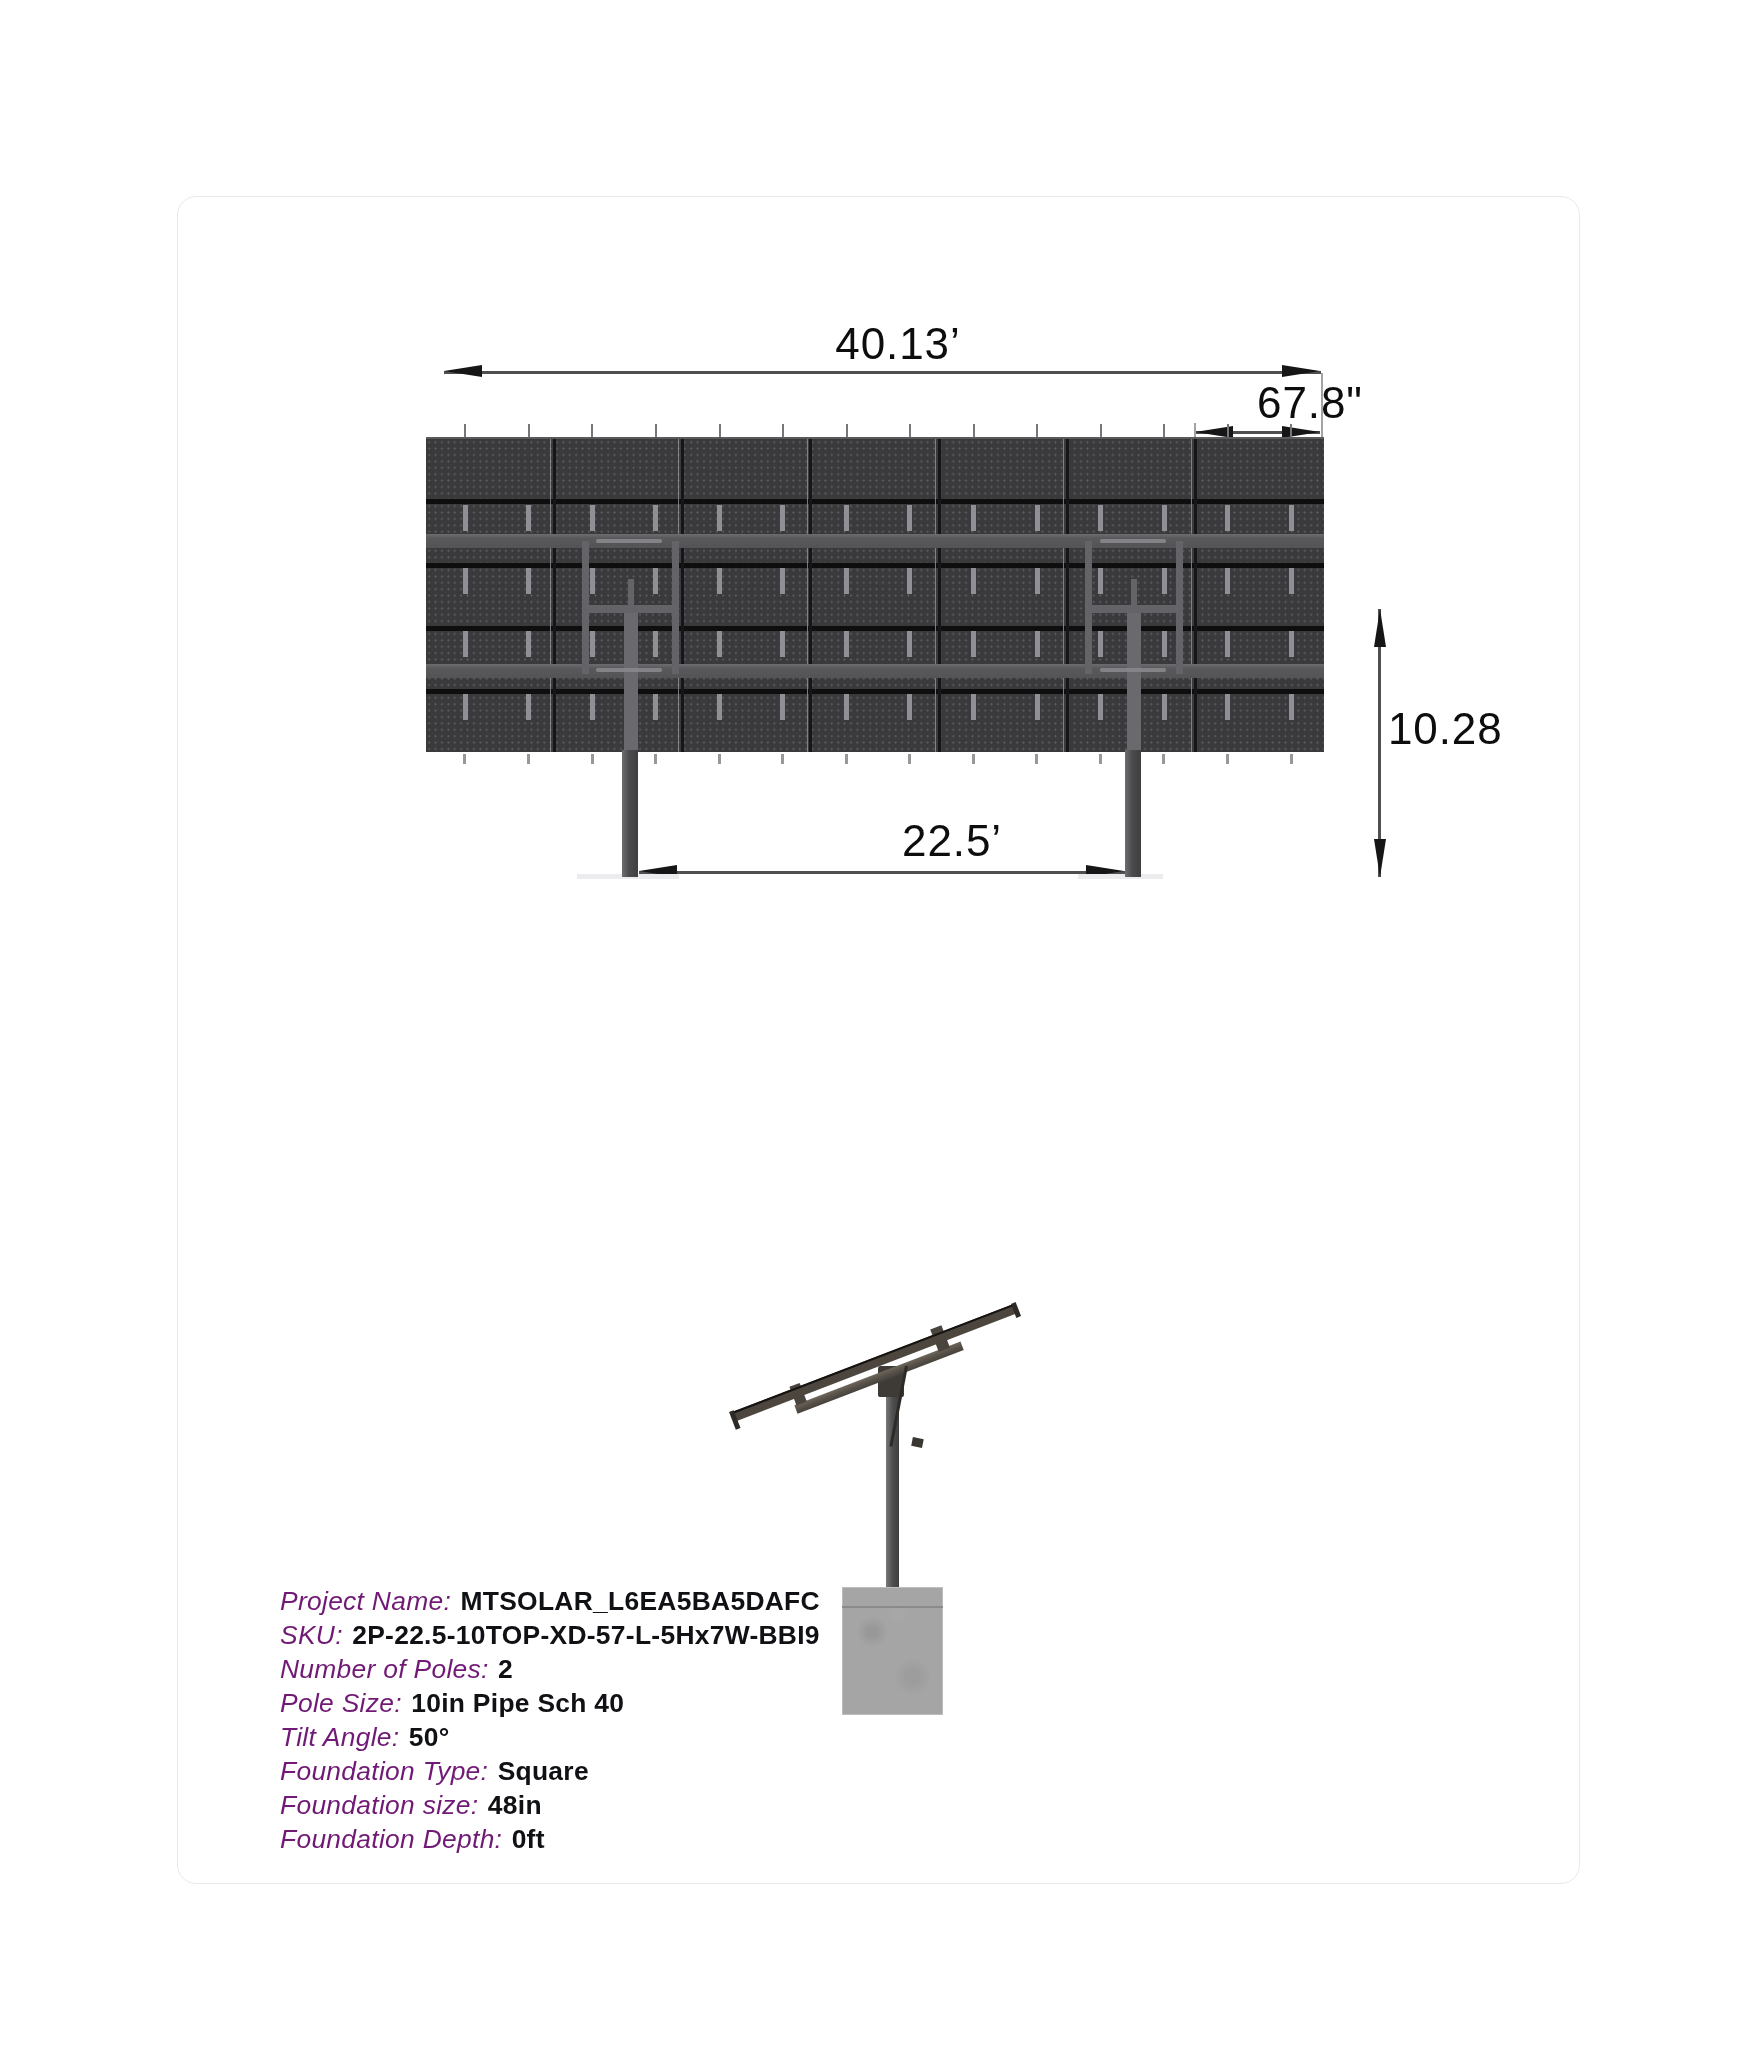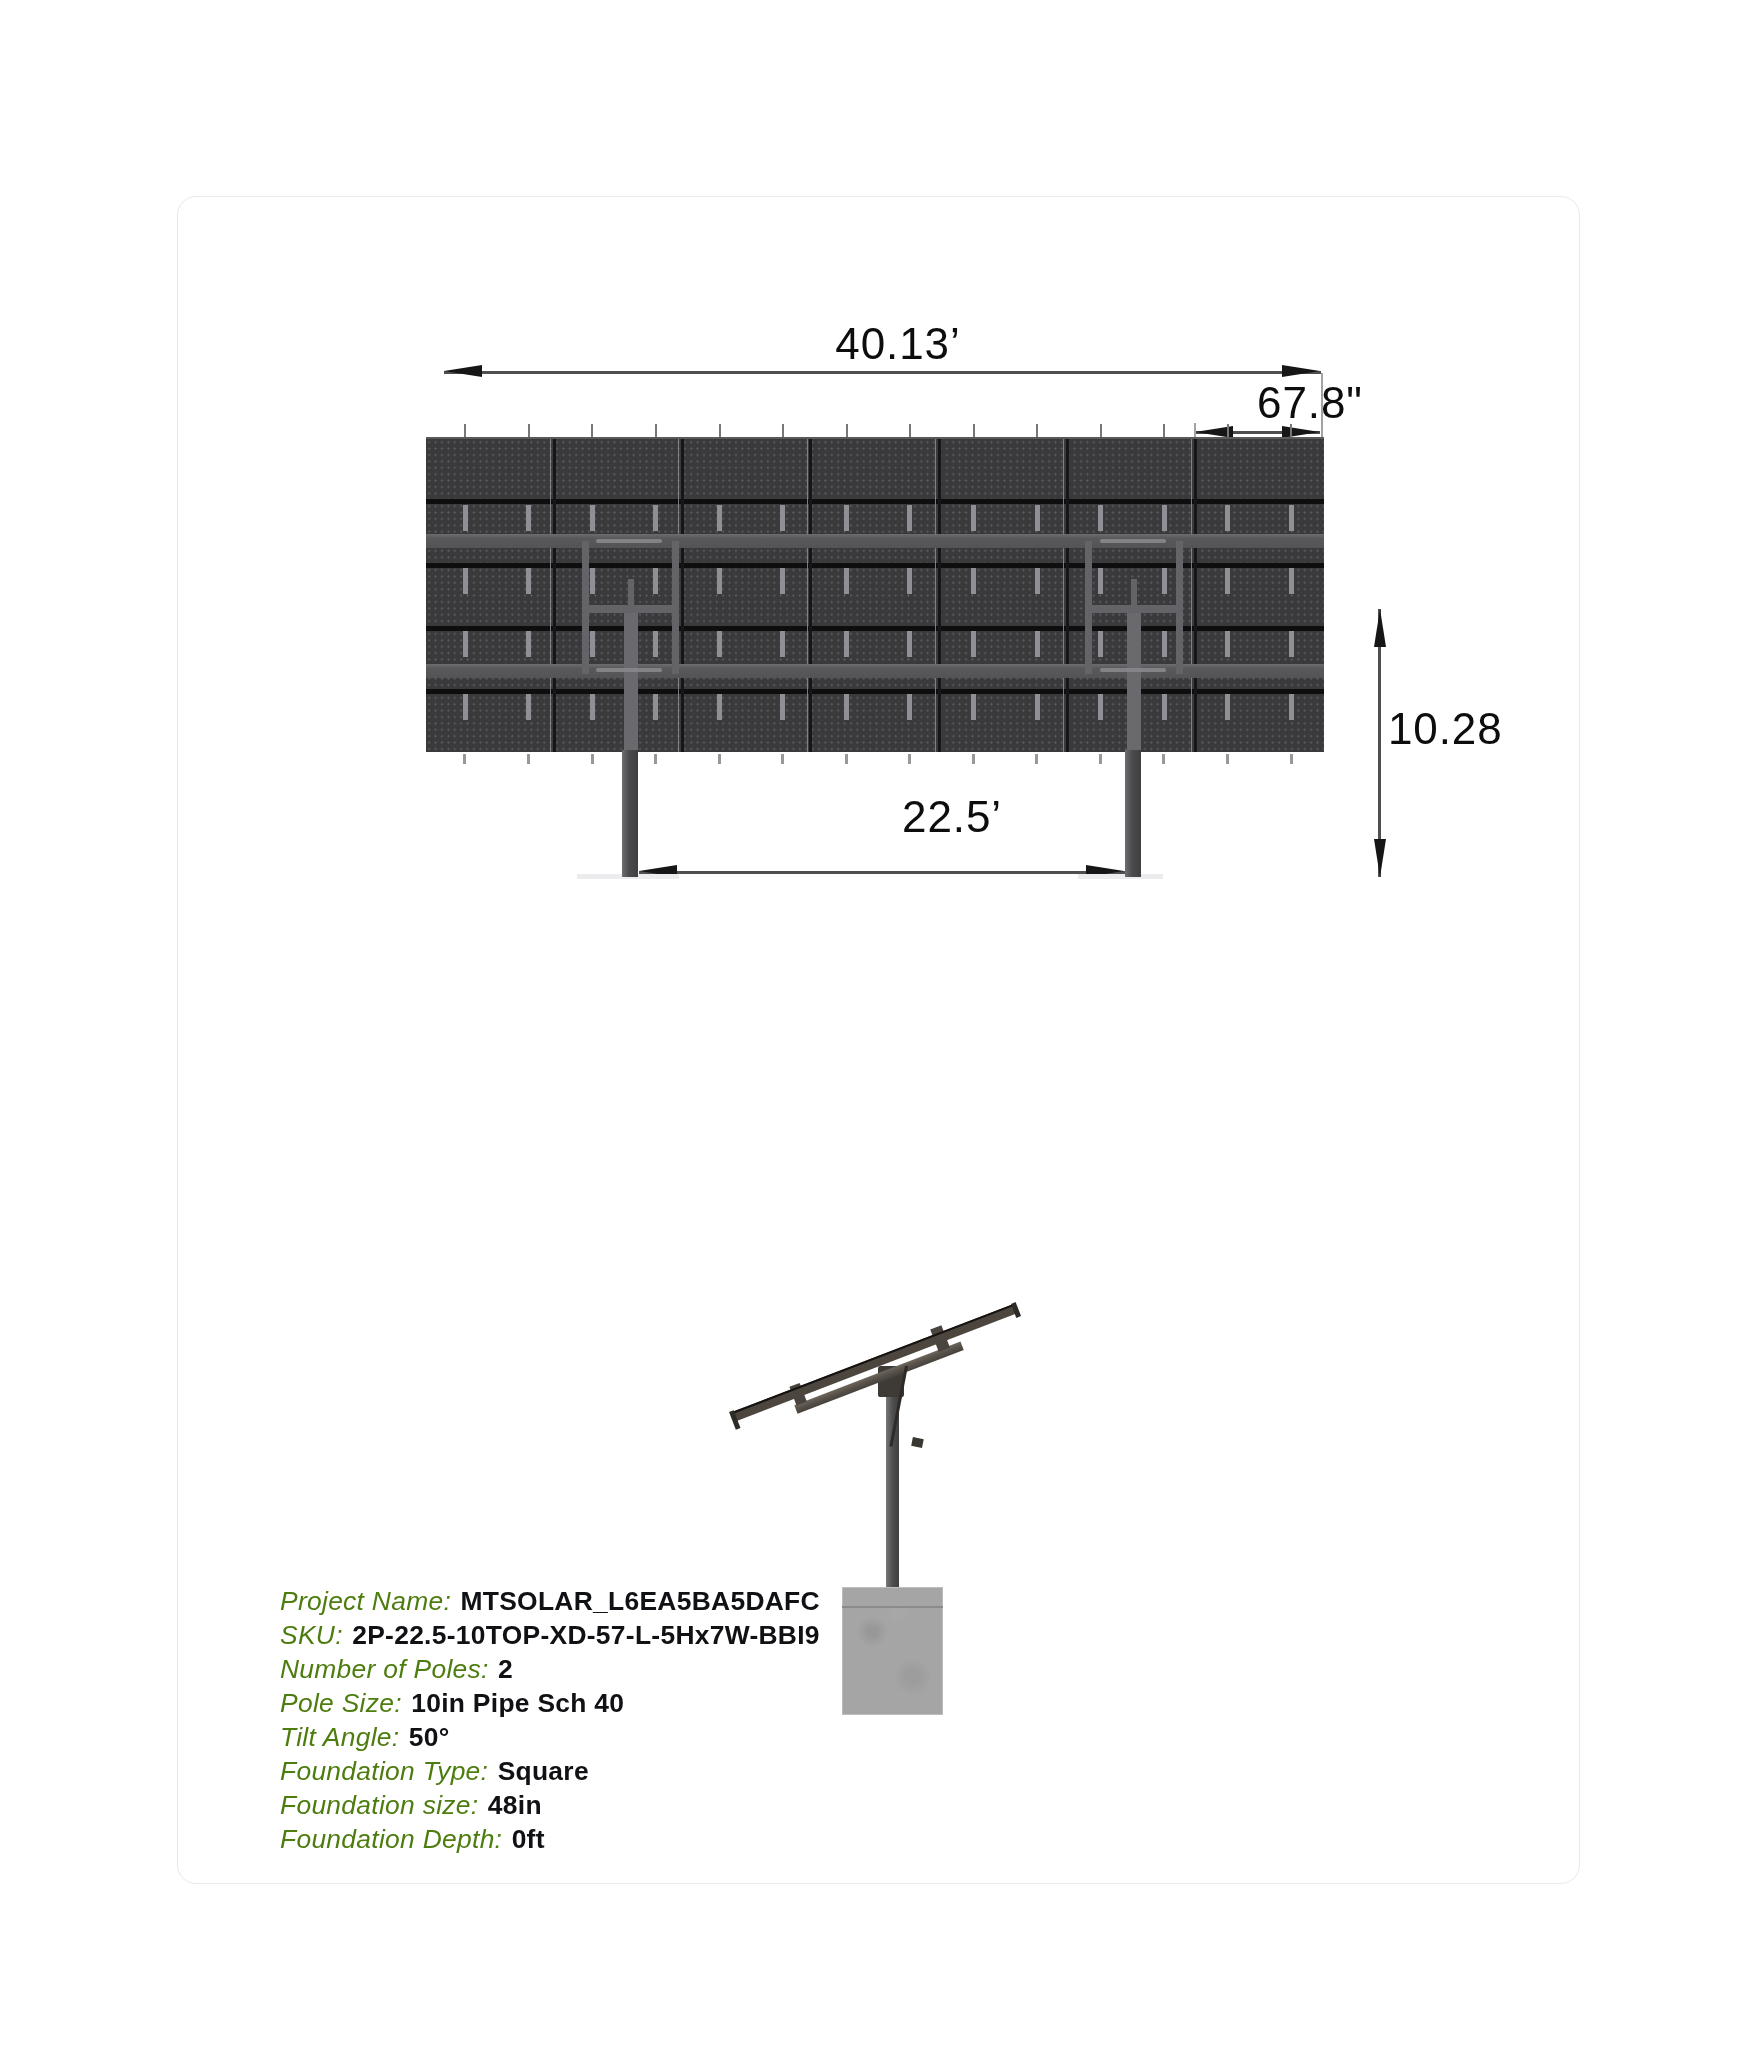--- a/index.html
+++ b/index.html
@@ -56,21 +56,21 @@
   #sv-foundation{left:842px;top:1587px;width:101px;height:128px;background-color:#a5a5a5;
       background-image:radial-gradient(circle at 30% 35%, rgba(140,140,140,.5) 5.1px, transparent 15.3px),
                        radial-gradient(circle at 70% 70%, rgba(150,150,150,.55) 6.8px, transparent 19px),
                        radial-gradient(circle at 55% 20%, rgba(170,170,170,.5) 4.3px, transparent 12px);
       box-shadow:inset 0 0 0 0.9px rgba(255,255,255,.28);}
   #sv-foundation-line{left:0;top:19px;width:100%;height:1.7px;background:#8b8b8b;}
 
   
   #specs{left:280px;top:1584px;font-size:26.4px;line-height:34px;white-space:nowrap;}
   .spec-row{height:34px;}
-  .spec-label{font-style:italic;color:#4d7c0f;letter-spacing:0.3px;}
+  .spec-label{font-style:italic;color:#701a75;letter-spacing:0.3px;}
   .spec-value{color:#101114;font-weight:700;margin-left:9.4px;letter-spacing:0.3px;}
 </style>
 </head>
 <body>
 
 <div class="abs" id="card"></div>
 
 <div class="abs dimlabel" style="left:813px;top:319px;width:170px;">40.13’</div>
 <div class="abs dimline" style="left:444px;top:371px;width:877px;height:2.6px;"></div>
 <div class="abs ah left" style="left:444px;top:365px;"></div>
@@ -200,21 +200,21 @@
     <div class="brk-post" style="position: absolute; left: 701px; top: 174px; width: 13.6px; height: 141px;"></div>
     <div class="smudge" style="position: absolute; left: 674px; top: 100px; width: 66px;"></div>
     <div class="smudge" style="position: absolute; left: 674px; top: 229px; width: 66px;"></div>
   </div>
 
 <div class="abs dimline" style="left:1378px;top:609px;width:2.6px;height:268px;"></div>
 <div class="abs ah up" style="left:1374px;top:609px;"></div>
 <div class="abs ah down" style="left:1374px;top:839px;"></div>
 <div class="abs dimlabel" style="left:1388px;top:704px;">10.28</div>
 
-<div class="abs dimlabel" style="left:867px;top:792px;width:170px;">22.5’</div>
+<div class="abs dimlabel" style="left:867px;top:816px;width:170px;">22.5’</div>
 <div class="abs dimline" style="left:639px;top:871px;width:486px;height:2.6px;"></div>
 <div class="abs ah left" style="left:639px;top:865px;"></div>
 <div class="abs ah right" style="left:1086px;top:865px;"></div>
 
 <div class="abs groundshadow" style="left:577px;top:874px;width:102px;"></div>
 <div class="abs groundshadow" style="left:1078px;top:874px;width:85px;"></div>
 <div class="abs pole" style="left:622px;top:750px;"></div>
 <div class="abs pole" style="left:1125px;top:750px;"></div>
 
 <div class="abs" id="sv-pole"></div>

